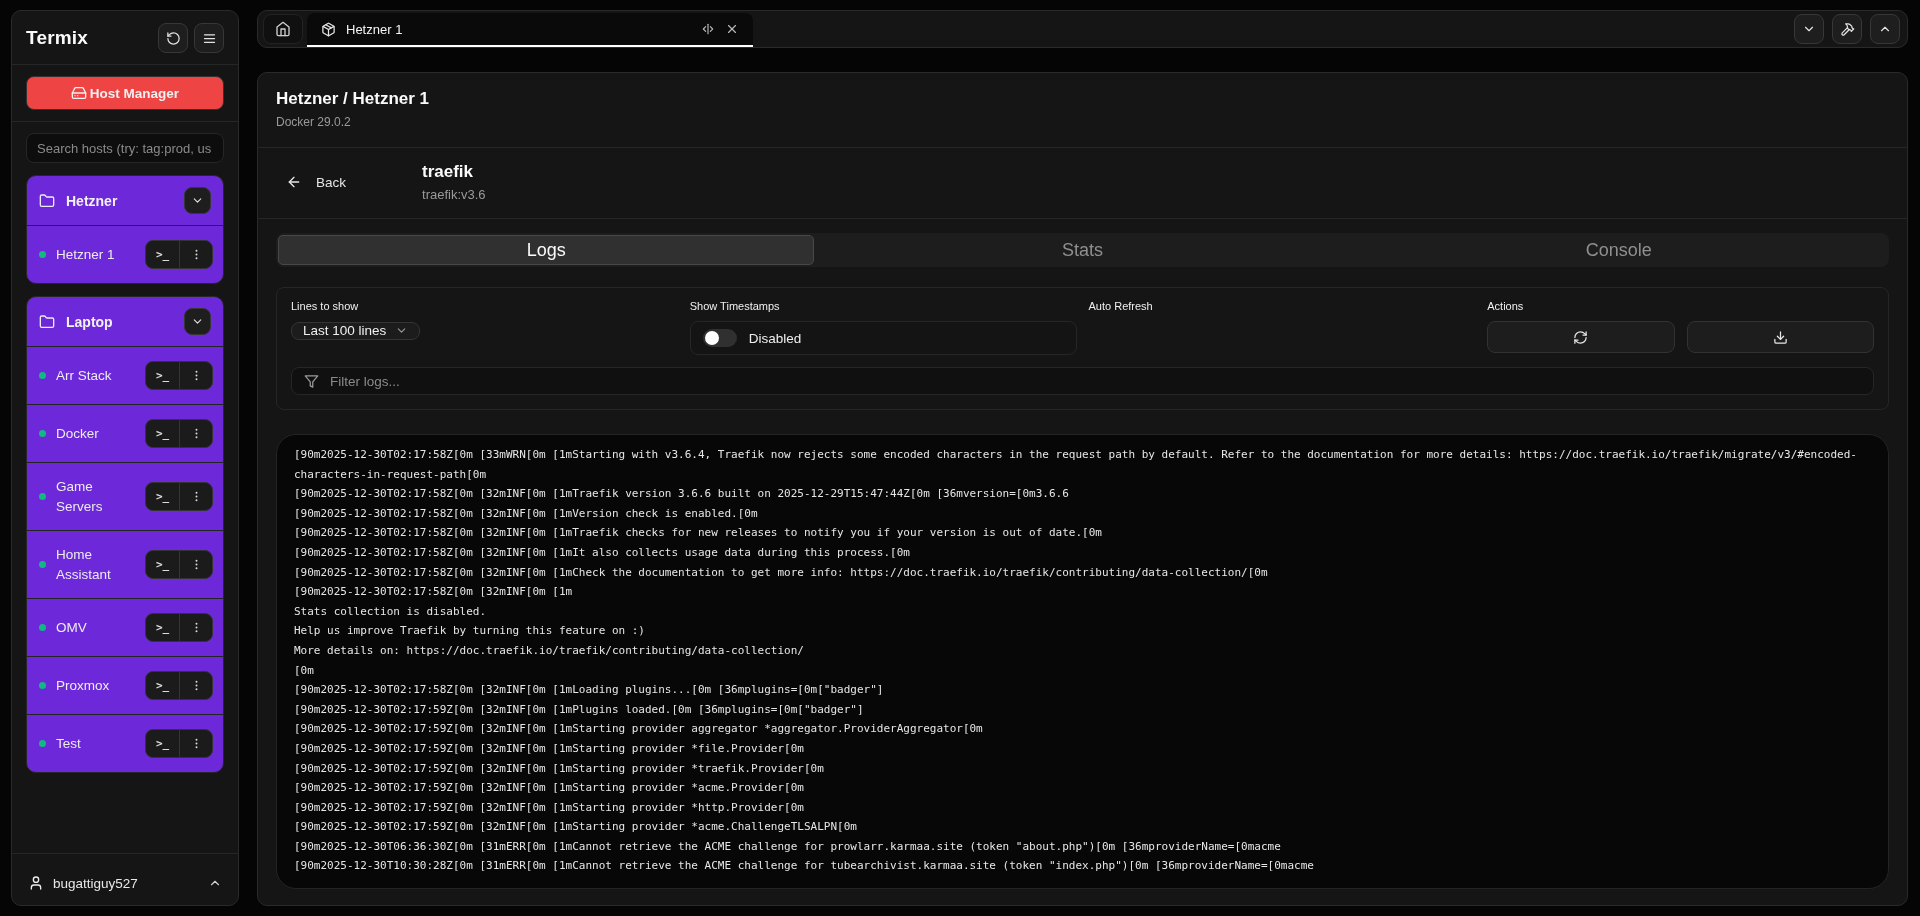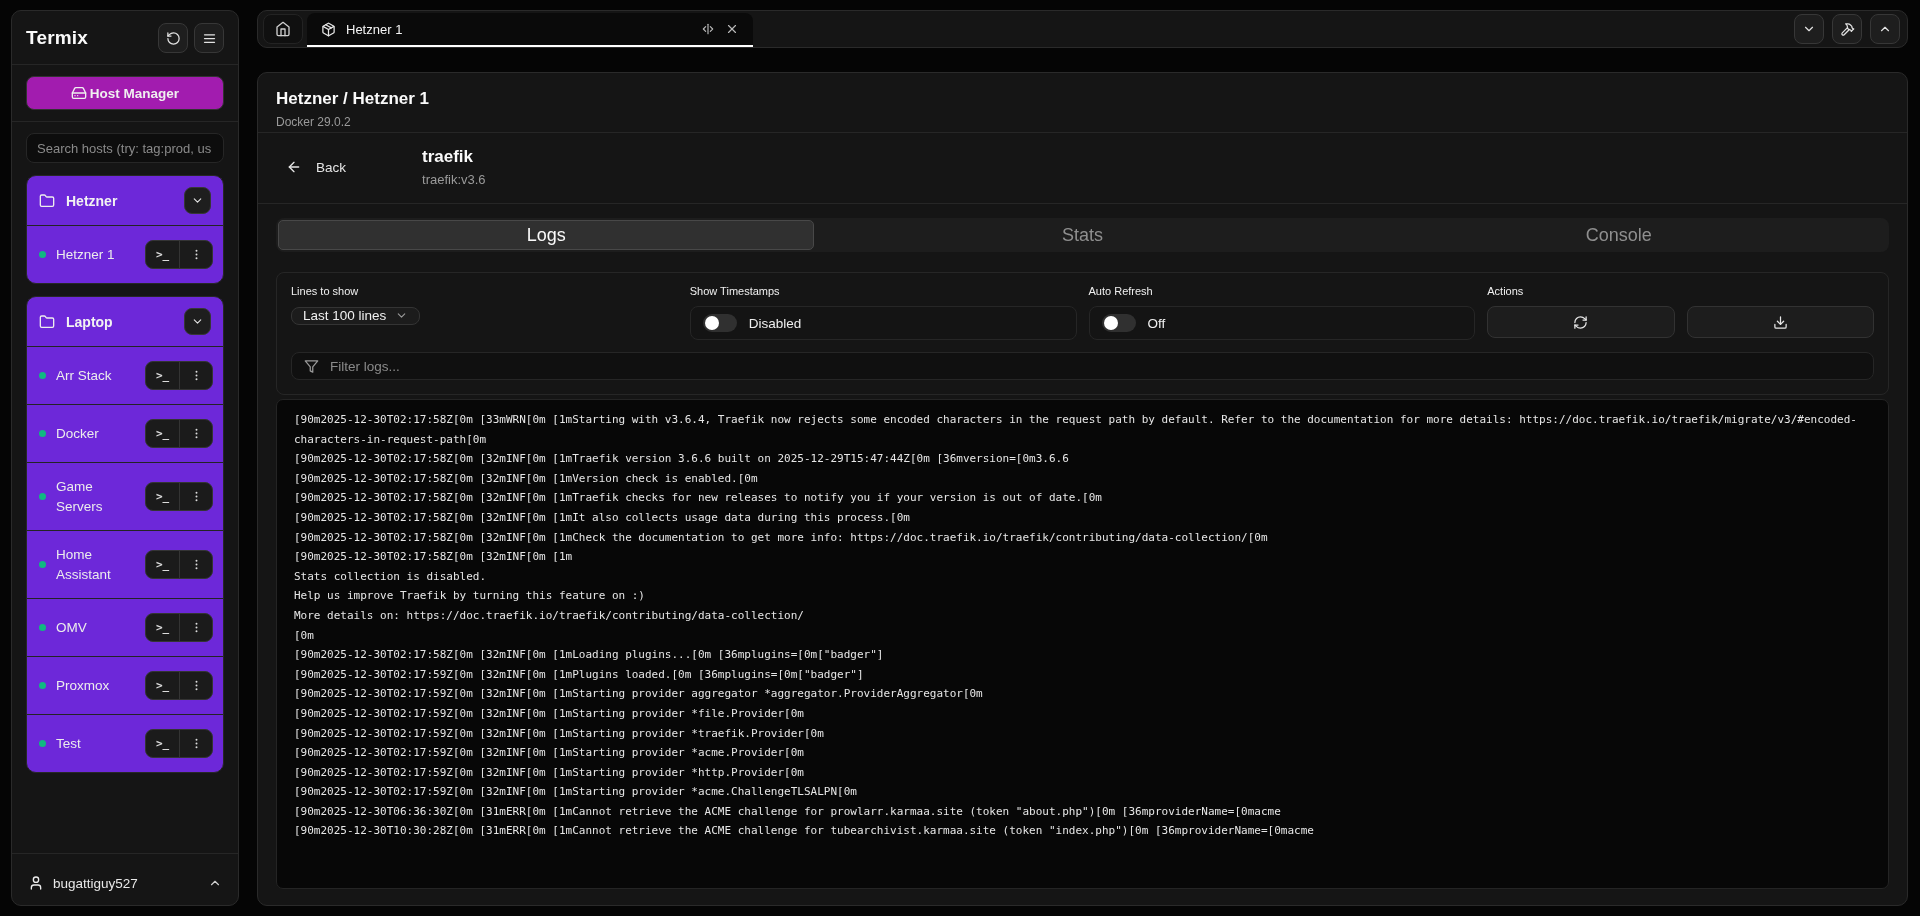--- a/index.html
+++ b/index.html
@@ -12,21 +12,21 @@
 
   
   .sidebar { width:228px; flex:0 0 228px; background:#151515; border:1px solid #2a2a2a;
     border-radius:10px; display:flex; flex-direction:column; padding:12px 14px; }
   .sb-head { display:flex; align-items:center; }
   .sb-title { font-size:19px; font-weight:bold; letter-spacing:.2px; color:#fafafa; }
   .sb-head-btns { margin-left:auto; display:flex; gap:6px; }
   .icon-btn { width:30px; height:30px; border-radius:8px; background:#1e1e1e; border:1px solid #373737;
     color:#e3e3e3; display:flex; align-items:center; justify-content:center; cursor:pointer; }
   .divider { height:1px; background:#262626; margin:11px -14px; flex:0 0 1px; }
-  .hm-btn { height:34px; border-radius:8px; border:1px solid #323232; background:#a21caf;
+  .hm-btn { height:34px; border-radius:8px; border:1px solid #323232; background:#ef4444;
     display:flex; align-items:center; justify-content:center; gap:3px; color:#f0f0f0;
     font-size:13.5px; font-weight:bold; cursor:pointer; }
   .search { height:30px; border-radius:8px; border:1px solid #262626; background:#0d0d0d;
     color:#e5e5e5; font-size:13px; padding:0 10px; width:100%; outline:none; }
   .search::placeholder { color:#8a8a8a; }
 
   .group-card { border:1px solid #272727; border-radius:10px; margin-top:12px; overflow:hidden; background:#6d28d9; }
   .group-head { display:flex; align-items:center; gap:11px; padding:11px 12px; }
   .group-name { font-size:14px; font-weight:bold; color:#f2f2f2; }
   .group-chevron { margin-left:auto; width:27px; height:27px; }
@@ -50,21 +50,21 @@
     display:flex; align-items:center; justify-content:center; color:#cfcfcf; cursor:pointer; }
   .tab { width:446px; margin-top:2px; background:#0a0a0a; border-radius:8px 8px 0 0;
     border-bottom:2px solid #ffffff; display:flex; align-items:center; gap:10px; padding:0 14px; cursor:pointer; }
   .tab-title { font-size:13px; color:#f5f5f5; flex:1; }
   .tab-ic { color:#e6e6e6; }
   .tab-ctrl { color:#b9b9b9; cursor:pointer; }
   .tb-right { margin-left:auto; display:flex; gap:8px; align-items:center; padding-right:7px; }
 
   .panel { flex:1; margin-top:24px; background:#151515; border:1px solid #2a2a2a; border-radius:10px;
     display:flex; flex-direction:column; overflow:hidden; }
-  .panel-head { padding:16px 18px 3px; border-bottom:1px solid #262626; }
+  .panel-head { padding:16px 18px 18px; border-bottom:1px solid #262626; }
   .crumb { font-size:17px; font-weight:bold; color:#fafafa; }
   .crumb-sub { font-size:12px; color:#9a9a9a; margin-top:6px; }
   .chead { display:flex; align-items:center; padding:14px 18px 16px; border-bottom:1px solid #262626;gap:40px; }
   .back-btn { display:flex; align-items:center; gap:14px; color:#e6e6e6; font-size:13.5px;
     padding:6px 10px; border-radius:8px; cursor:pointer; }
   .cmeta { margin-left:26px; }
   .cname { font-size:17px; font-weight:bold; color:#fafafa; }
   .cimage { font-size:13px; color:#9a9a9a; margin-top:5px; }
 
   .tabs-track { margin:14px 18px 0; height:34px; background:#1d1d1d; border-radius:8px; display:flex; padding:2px; }
@@ -85,21 +85,21 @@
   .toggle-text { font-size:13.5px; color:#efefef; }
   .actions-pair { display:grid; grid-template-columns:1fr 1fr; gap:12px; }
   .action-btn { height:32px; border-radius:8px; background:#1d1d1d; border:1px solid #323232;
     display:flex; align-items:center; justify-content:center; color:#e8e8e8; cursor:pointer; }
   .filter-row { margin-top:12px; height:28px; border:1px solid #262626; border-radius:8px; background:#101010;
     display:flex; align-items:center; gap:11px; padding:0 12px; }
   .filter-row input { flex:1; background:transparent; border:none; outline:none; color:#e5e5e5; font-size:13.5px; }
   .filter-row input::placeholder { color:#8a8a8a; }
   .funnel { color:#9a9a9a; }
 
-  .logbox { flex:1; margin:4px 18px 16px; background:#070707; border:1px solid #242424; border-radius:7px;
+  .logbox { flex:1; margin:24px 18px 16px; background:#070707; border:1px solid #242424; border-radius:20px;
     padding:10px 17px; overflow:hidden; }
   .logline { font-family:"DejaVu Sans Mono", monospace; font-size:11px; line-height:19.6px;
     color:#e6e6e6; white-space:pre; }
 </style>
 </head>
 <body>
 
 <div class="app">
 
   <aside class="sidebar">
@@ -462,26 +462,20 @@
             <div class="ctrl-label">Show Timestamps</div>
             <div class="toggle-box">
               <span class="switch">
                   <span class="knob"></span>
                 </span>
               <span class="toggle-text">Disabled</span>
             </div>
           </div>
           <div>
             <div class="ctrl-label">Auto Refresh</div>
-            <div class="toggle-box">
-              <span class="switch">
-                  <span class="knob"></span>
-                </span>
-              <span class="toggle-text">Off</span>
-            </div>
           </div>
           <div>
             <div class="ctrl-label">Actions</div>
             <div class="actions-pair">
               <span class="action-btn">
                 <span>
                   <svg class="ic" width="15" height="15" viewBox="0 0 24 24">
                       <path d="M3 12a9 9 0 0 1 9-9 9.75 9.75 0 0 1 6.74 2.74L21 8"></path>
                       <path d="M21 3v5h-5"></path>
                       <path d="M21 12a9 9 0 0 1-9 9 9.75 9.75 0 0 1-6.74-2.74L3 16"></path>

